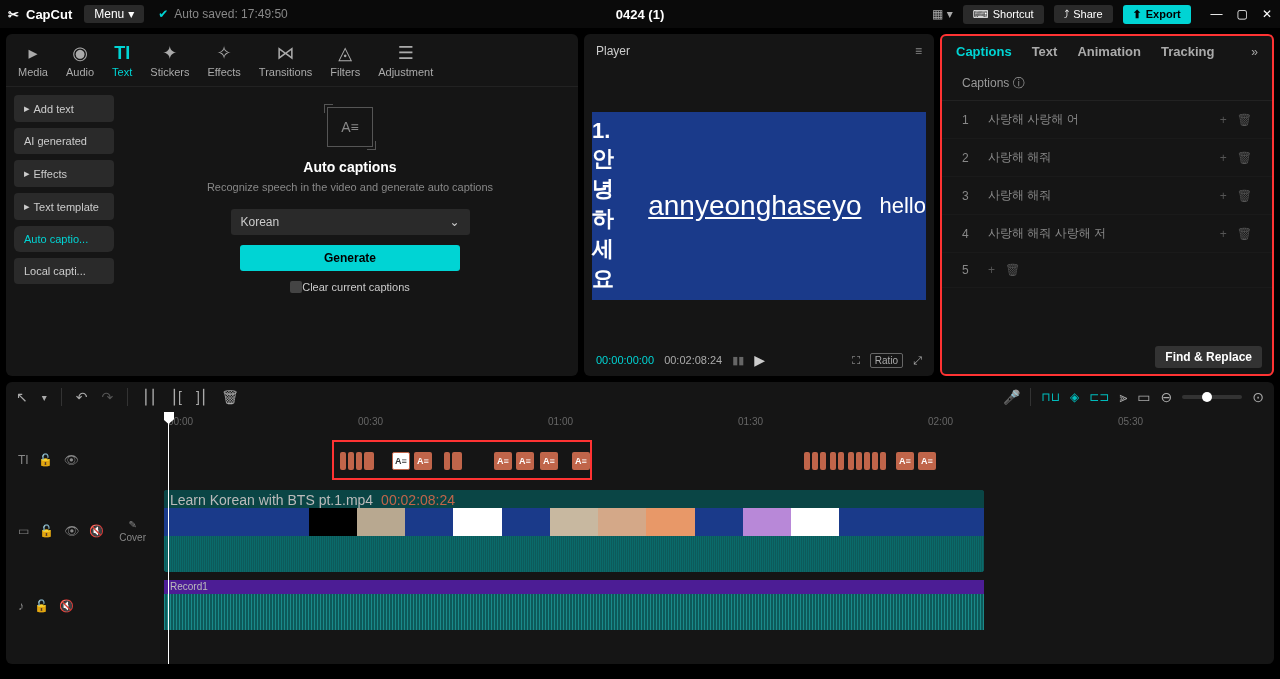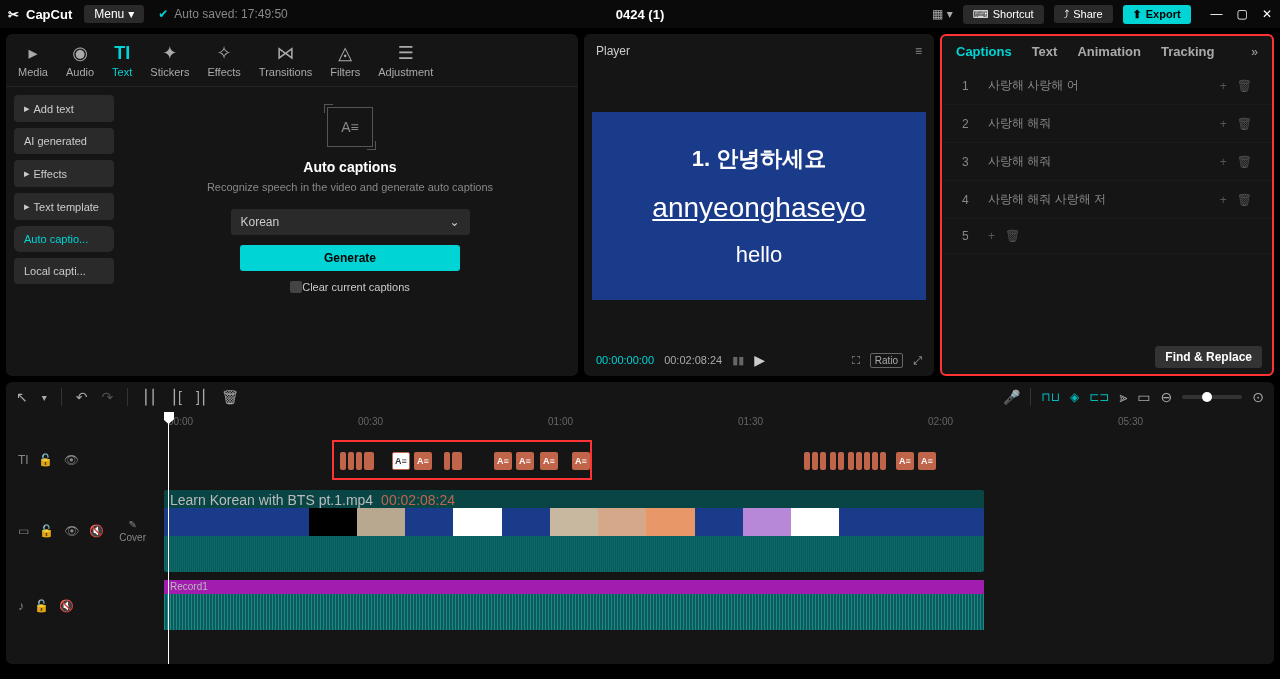--- a/index.html
+++ b/index.html
@@ -44,21 +44,21 @@
 .ac-title { color: #fff; font-weight: bold; font-size: 14px; margin-bottom: 6px; }
 .ac-desc { color: #888; font-size: 11px; text-align: center; margin-bottom: 16px; }
 .lang-select { width: 239px; background: #2a2a2a; color: #ccc; padding: 6px 10px; border-radius: 3px; display: flex; justify-content: space-between; font-size: 12px; margin-bottom: 10px; }
 .gen-btn { width: 220px; background: #00d4d4; color: #000; padding: 6px; text-align: center; border-radius: 3px; font-weight: bold; font-size: 12px; margin-bottom: 10px; }
 .clear-check { color: #ccc; font-size: 11px; display: flex; align-items: center; }
 .checkbox { width: 12px; height: 12px; background: #444; border-radius: 2px; }
 
 
 .player-header { padding: 10px 12px; font-size: 12px; color: #ccc; display: flex; justify-content: space-between; align-items: center; }
 .player-viewport { flex: 1; display: flex; align-items: center; justify-content: center; padding: 0 8px; }
-.video-frame { width: 100%; aspect-ratio: 16/9; background: #1a3a8a; display: flex; flex-direction: column; align-items: center; justify-content: center; gap: 18px; color: #fff; }
+.video-frame { width: 100%; aspect-ratio: 16/9; background: #1a3a8a; display: flex; flex-direction: row; align-items: center; justify-content: center; gap: 18px; color: #fff; }
 .vf-line1 { font-size: 22px; font-weight: bold; }
 .vf-line2 { font-size: 28px; text-decoration: underline; }
 .vf-line3 { font-size: 22px; }
 .player-controls { display: flex; align-items: center; padding: 8px 12px; gap: 10px; font-size: 11px; }
 .time-cur { color: #00d4d4; }
 .time-dur { color: #aaa; }
 .pc-icons { margin-left: auto; display: flex; gap: 10px; color: #aaa; align-items: center; }
 .ratio-btn { border: 1px solid #666; padding: 1px 4px; font-size: 10px; border-radius: 2px; }
 
 
@@ -110,21 +110,21 @@
 .highlight-box { position: absolute; border: 2px solid #ff3333; }
 
 .video-clip { position: absolute; top: 4px; left: 0; height: 82px; width: 820px; background: #0d5a5a; border-radius: 3px; overflow: hidden; }
 .video-clip-header { background: #0a4545; height: 18px; padding: 2px 6px; color: #bbb; font-size: 14px; display: flex; gap: 8px; }
 .video-clip-header .dur { color: #c0654a; }
 .thumbs { display: flex; height: 28px; }
 .thumb { flex: 1; }
 .waveform-v { height: 36px; background: repeating-linear-gradient(90deg, #0a6a6a 0, #0a6a6a 1px, #0d5a5a 1px, #0d5a5a 2px); }
 
 .audio-clip { position: absolute; top: 4px; left: 0; height: 50px; width: 820px; background: #0d5a5a; border-radius: 3px; }
-.audio-clip-header { background: #a21caf; height: 14px; padding: 1px 6px; color: #bbb; font-size: 10px; }
+.audio-clip-header { background: #4c1d95; height: 14px; padding: 1px 6px; color: #bbb; font-size: 10px; }
 .waveform-a { height: 36px; background: repeating-linear-gradient(90deg, #1a8a8a 0, #1a8a8a 1px, #0d5a5a 1px, #0d5a5a 3px); }
 </style>
 </head>
 <body>
 
 <div class="titlebar">
   <div class="logo">
     <span class="logo-icon">✂</span>
     <span>CapCut</span>
   </div>
@@ -253,20 +253,23 @@
     </div>
   </div>
 
   <div class="right-panel">
     <div class="caption-tabs">
       <div class="ctab active">Captions</div>
       <div class="ctab">Text</div>
       <div class="ctab">Animation</div>
       <div class="ctab">Tracking</div>
       <div class="ctab-expand">»</div>
+    </div>
+    <div class="cap-section">
+      <span>Captions</span> <span>ⓘ</span>
     </div>
     <div class="cap-list">
       <div class="cap-item">
           <span class="cap-num">1</span>
           <span class="cap-text">사랑해 사랑해 어</span>
           <div class="cap-actions">
             <span>+</span>
             <span>🗑</span>
           </div>
         </div>

